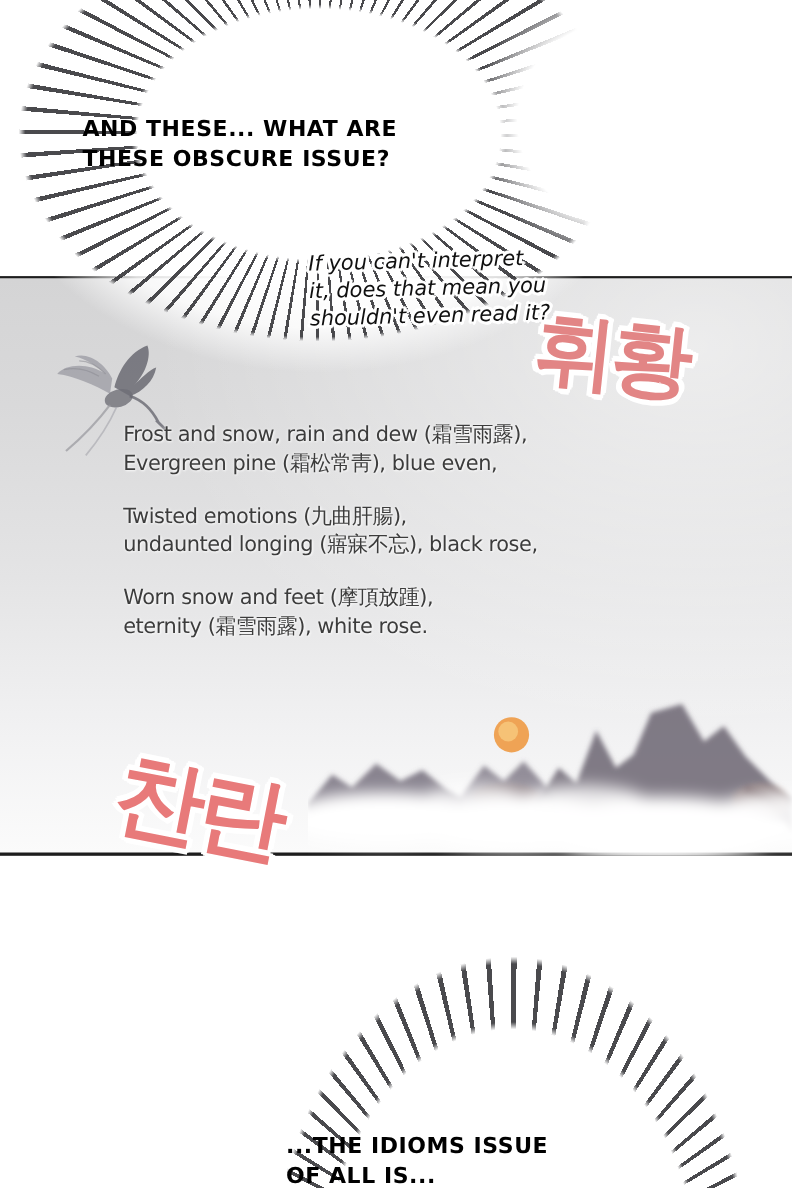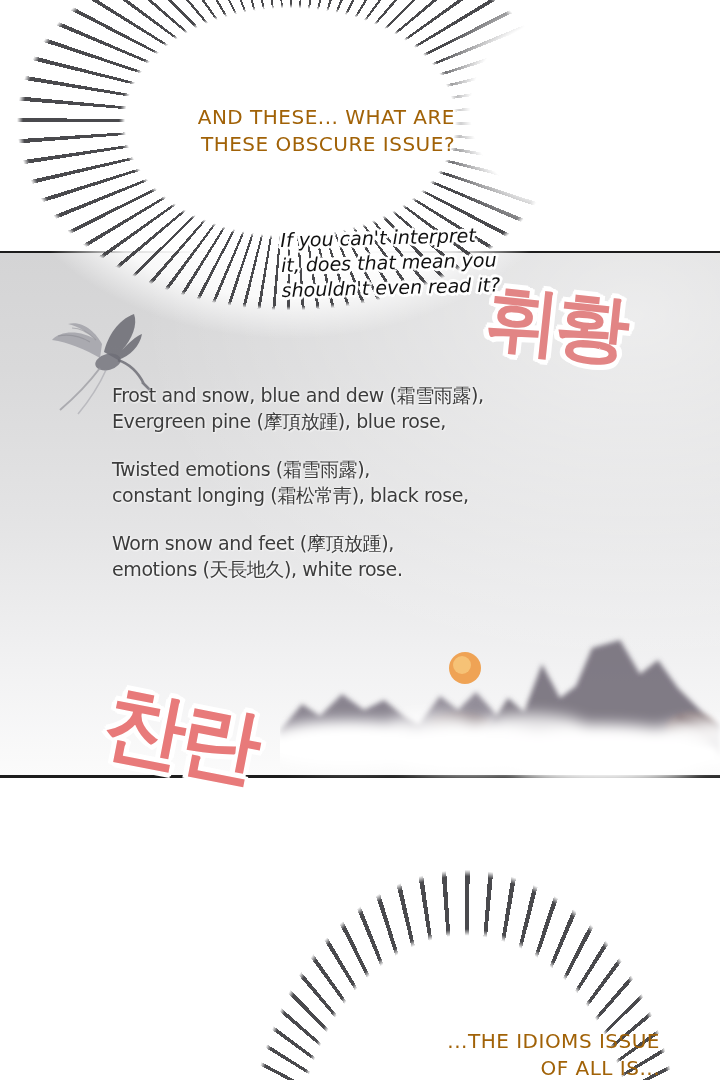--- a/index.html
+++ b/index.html
@@ -37,21 +37,21 @@
     left:-60px;top:-130px;width:700px;height:504px;
     background:radial-gradient(closest-side,#fff 0 55%,rgba(255,255,255,0.85) 70%,rgba(255,255,255,0) 86%);
   }
   .ray-gap-cover{
     left:430px;top:-20px;width:270px;height:260px;
     background:radial-gradient(closest-side,#fff 0 70%,rgba(255,255,255,0) 100%);
   }
 
   
   .bubble-text{
-    text-align:right;color:#a16207;font-weight:400;
+    text-align:left;color:#000000;font-weight:700;
     font-size:20px;line-height:27px;letter-spacing:0.5px;
   }
   .top-bubble-text{left:75px;top:104px;width:380px;}
   .bottom-bubble-text{left:260px;top:1028px;width:400px;}
 
   
   .hand-caption{
     left:281px;top:225px;width:230px;
     font-style:italic;font-size:19px;line-height:25px;color:#101010;
     transform:rotate(-1.5deg);
@@ -136,32 +136,32 @@
       <ellipse cx="250" cy="100" rx="55" ry="13" fill="#ffffff" opacity="0.75"></ellipse>
       <ellipse cx="150" cy="95" rx="40" ry="10" fill="#ffffff" opacity="0.6"></ellipse>
     </g>
   </svg>
 
   <div class="abs sfx sfx-top">휘황</div>
   <div class="abs sfx sfx-bottom">찬란</div>
 
   <div class="abs poem">
     <div class="stanza">
-      <div class="pline">Frost and snow, blue and dew (霜雪雨露),</div>
-      <div class="pline">Evergreen pine (摩頂放踵), blue rose,</div>
+      <div class="pline">Frost and snow, rain and dew (霜雪雨露),</div>
+      <div class="pline">Evergreen pine (霜松常靑), blue even,</div>
     </div>
     <div class="stanza">
     </div>
     <div class="stanza">
-      <div class="pline">Twisted emotions (霜雪雨露),</div>
-      <div class="pline">constant longing (霜松常靑), black rose,</div>
+      <div class="pline">Twisted emotions (九曲肝腸),</div>
+      <div class="pline">undaunted longing (寤寐不忘), black rose,</div>
     </div>
     <div class="stanza">
       <div class="pline">Worn snow and feet (摩頂放踵),</div>
-      <div class="pline">emotions (天長地久), white rose.</div>
+      <div class="pline">eternity (霜雪雨露), white rose.</div>
     </div>
   </div>
 
   <div class="abs hand-caption">
     <div>If you can't interpret</div>
     <div>it, does that mean you</div>
     <div>shouldn't even read it?</div>
   </div>
 
   <div class="abs bubble-text top-bubble-text">

